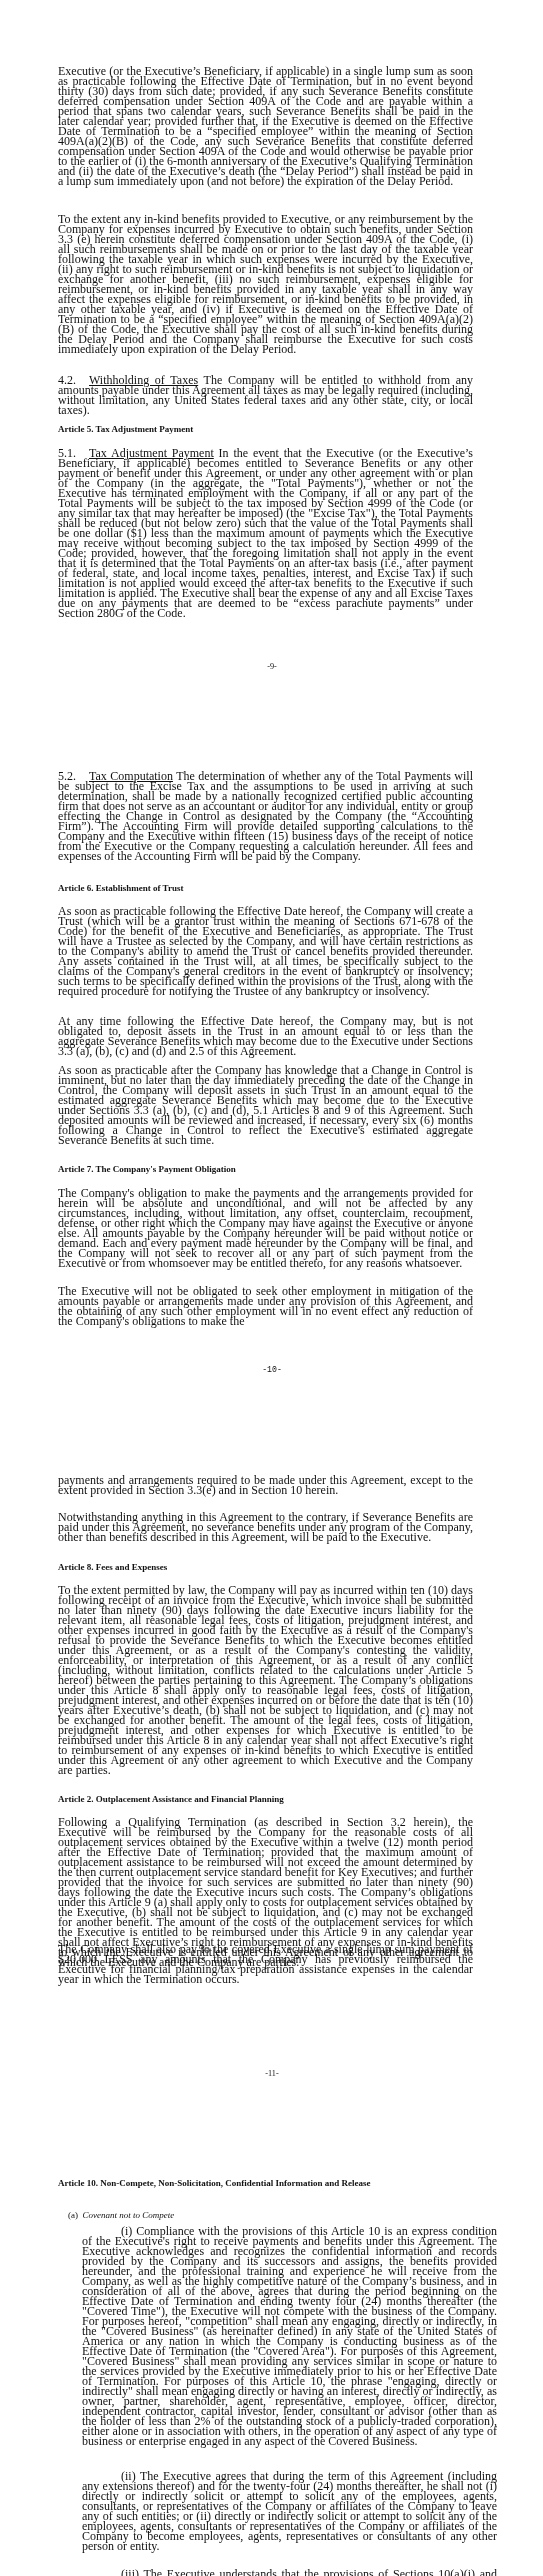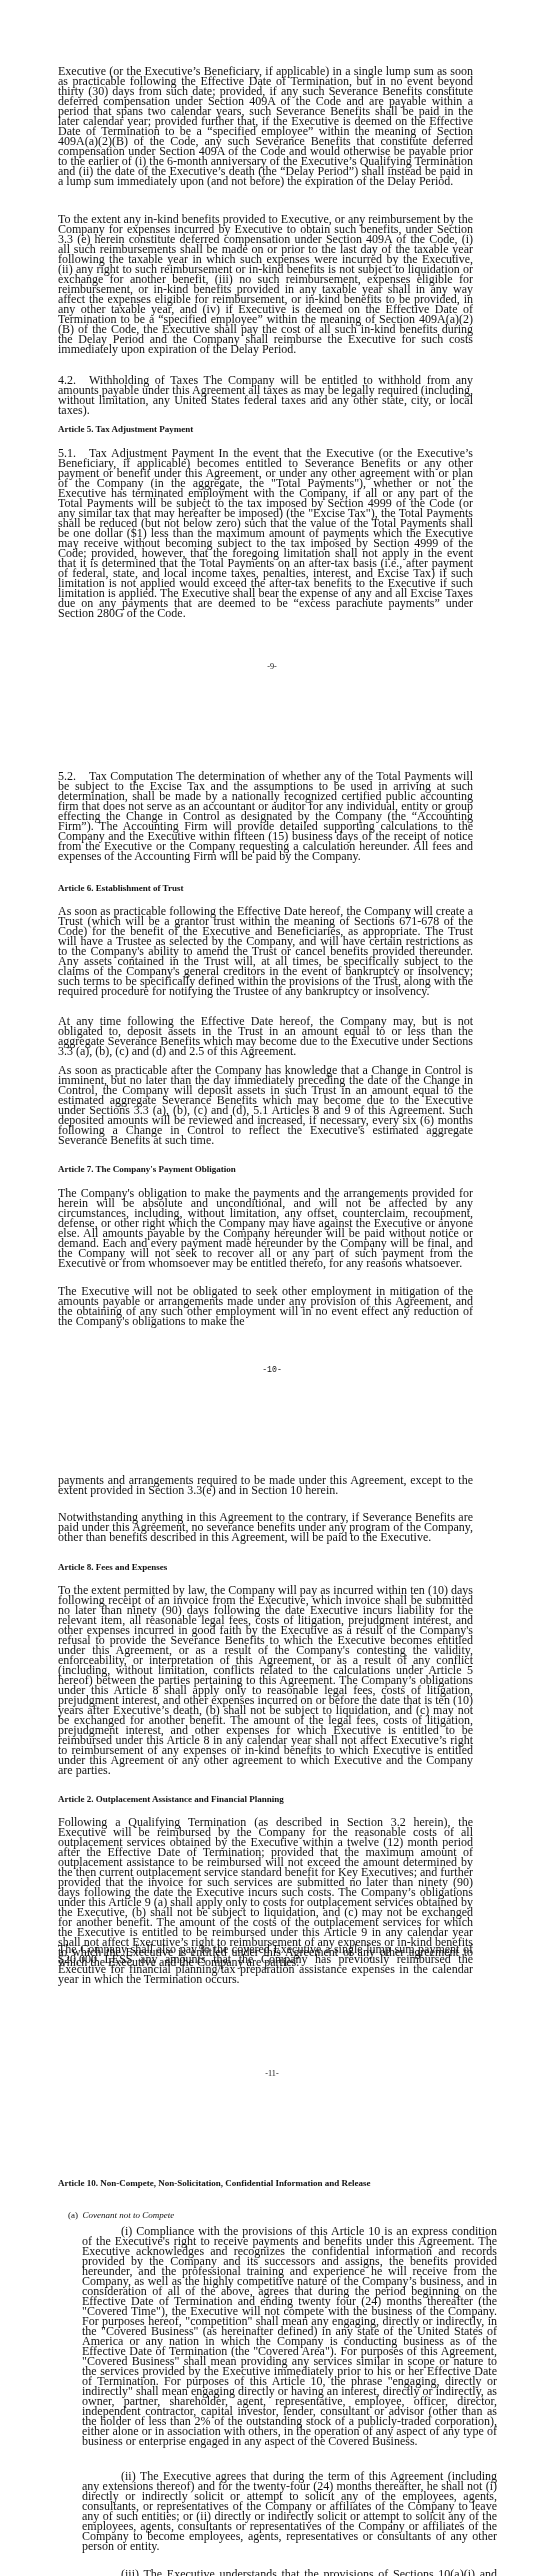--- a/index.html
+++ b/index.html
@@ -5,21 +5,21 @@
   html, body { margin: 0; padding: 0; background: #ffffff; }
   body { width: 544px; height: 2813px; position: relative; overflow: hidden;
          font-family: "Liberation Serif", "DejaVu Serif", serif; color: #111111; }
   .blk { position: absolute; left: 58px; width: 415px; font-size: 12px; line-height: 10px;
          text-align: justify; margin: 0; }
   .heading { position: absolute; left: 58px; font-size: 9px; line-height: 12.2px; font-weight: bold; margin: 0; white-space: nowrap; }
   .sub { position: absolute; left: 60px; font-size: 9px; line-height: 12.2px; margin: 8px; white-space: nowrap; }
   .sub i { font-style: italic; }
   .indent { text-indent: 39px; margin-left: 24px; }
   .num { display: inline-block; width: 31px; text-indent: 0; }
-  .u { }
+  .u { text-decoration: underline; }
   .pagenum { position: absolute; left: 0; width: 544px; text-align: center; font-size: 8.2px; line-height: 10.3px; margin: 0; }
 </style>
 </head>
 <body>
 
 <p class="blk" style="top:66px;">Executive (or the Executive’s Beneficiary, if applicable) in a single lump sum as soon as practicable following the Effective Date of Termination, but in no event beyond thirty (30) days from such date; provided,  if any such Severance Benefits constitute deferred compensation under Section 409A of the Code and are payable within a period that spans two calendar years, such Severance Benefits shall be paid in the later calendar year; provided further that, if the Executive is deemed on the Effective Date of Termination to be a “specified employee” within the meaning of Section 409A(a)(2)(B) of the Code, any such Severance Benefits that constitute deferred compensation under Section 409A of the Code and would otherwise be payable prior to the earlier of (i) the 6-month anniversary of the Executive’s Qualifying Termination and (ii) the date of the Executive’s death (the “Delay Period”) shall instead be paid in a lump sum immediately upon (and not before) the expiration of the Delay Period.</p>
 <p class="blk" style="top:214px;">To the extent any in-kind benefits provided to Executive, or any reimbursement by the Company for expenses incurred by Executive to obtain such benefits, under Section 3.3 (e) herein constitute deferred compensation under Section 409A of the Code, (i) all such reimbursements shall be made on or prior to the last day of the taxable year following the taxable year in which such expenses were incurred by the Executive, (ii) any right to such reimbursement or in-kind benefits is not subject to liquidation or exchange for another benefit, (iii) no such reimbursement, expenses eligible for reimbursement, or in-kind benefits provided in any taxable year shall in any way affect the expenses eligible for reimbursement, or in-kind benefits to be provided, in any other taxable year, and (iv) if Executive is deemed on the Effective Date of Termination to be a “specified employee” within the meaning of Section 409A(a)(2)(B) of the Code, the Executive shall pay the cost of all such in-kind benefits during the Delay Period and the Company shall reimburse the Executive for such costs immediately upon expiration of the Delay Period.</p>
 <p class="blk" style="top:375px;"><span class="num">4.2.</span><span class="u">Withholding of Taxes</span><span>  The Company will be entitled to withhold from any amounts payable under this Agreement all taxes as may be legally required (including, without limitation, any United States federal taxes and any other state, city, or local taxes).</span></p>
 <h2 class="heading" style="top:423px;text-align:center;">Article 5.  Tax Adjustment Payment</h2>
 <p class="blk" style="top:448px;"><span class="num">5.1.</span><span class="u">Tax Adjustment Payment</span><span>  In the event that the Executive (or the Executive’s Beneficiary, if applicable) becomes entitled to Severance Benefits or any other payment or benefit under this Agreement, or under any other agreement with or plan of the Company (in the aggregate, the "Total Payments"), whether or not the Executive has terminated employment with the Company, if all or any part of the Total Payments will be subject to the tax imposed by Section 4999 of the Code (or any similar tax that may hereafter be imposed) (the "Excise Tax"),  the Total Payments shall be reduced (but not below zero) such that the value of the Total Payments shall be one dollar ($1) less than the maximum amount of payments which the Executive may receive without becoming subject to the tax imposed by Section 4999 of the Code; provided, however, that the foregoing limitation shall not apply in the event that it is determined that the Total Payments on an after-tax basis (i.e., after payment of federal, state, and local income taxes, penalties, interest, and Excise Tax) if such limitation is not applied would exceed the after-tax benefits to the Executive if such limitation is applied.  The Executive shall bear the expense of any and all Excise Taxes due on any payments that are deemed to be “excess parachute payments” under Section 280G of the Code.</span></p>

